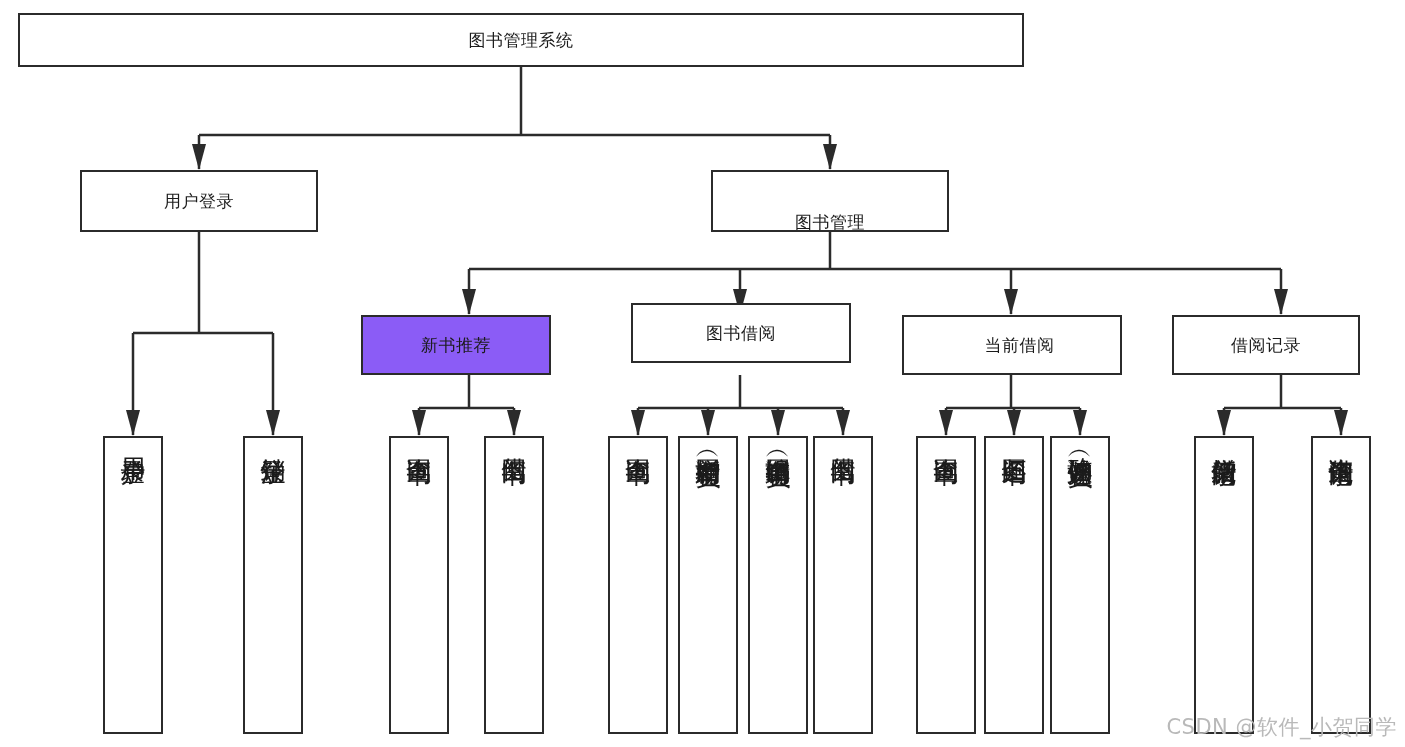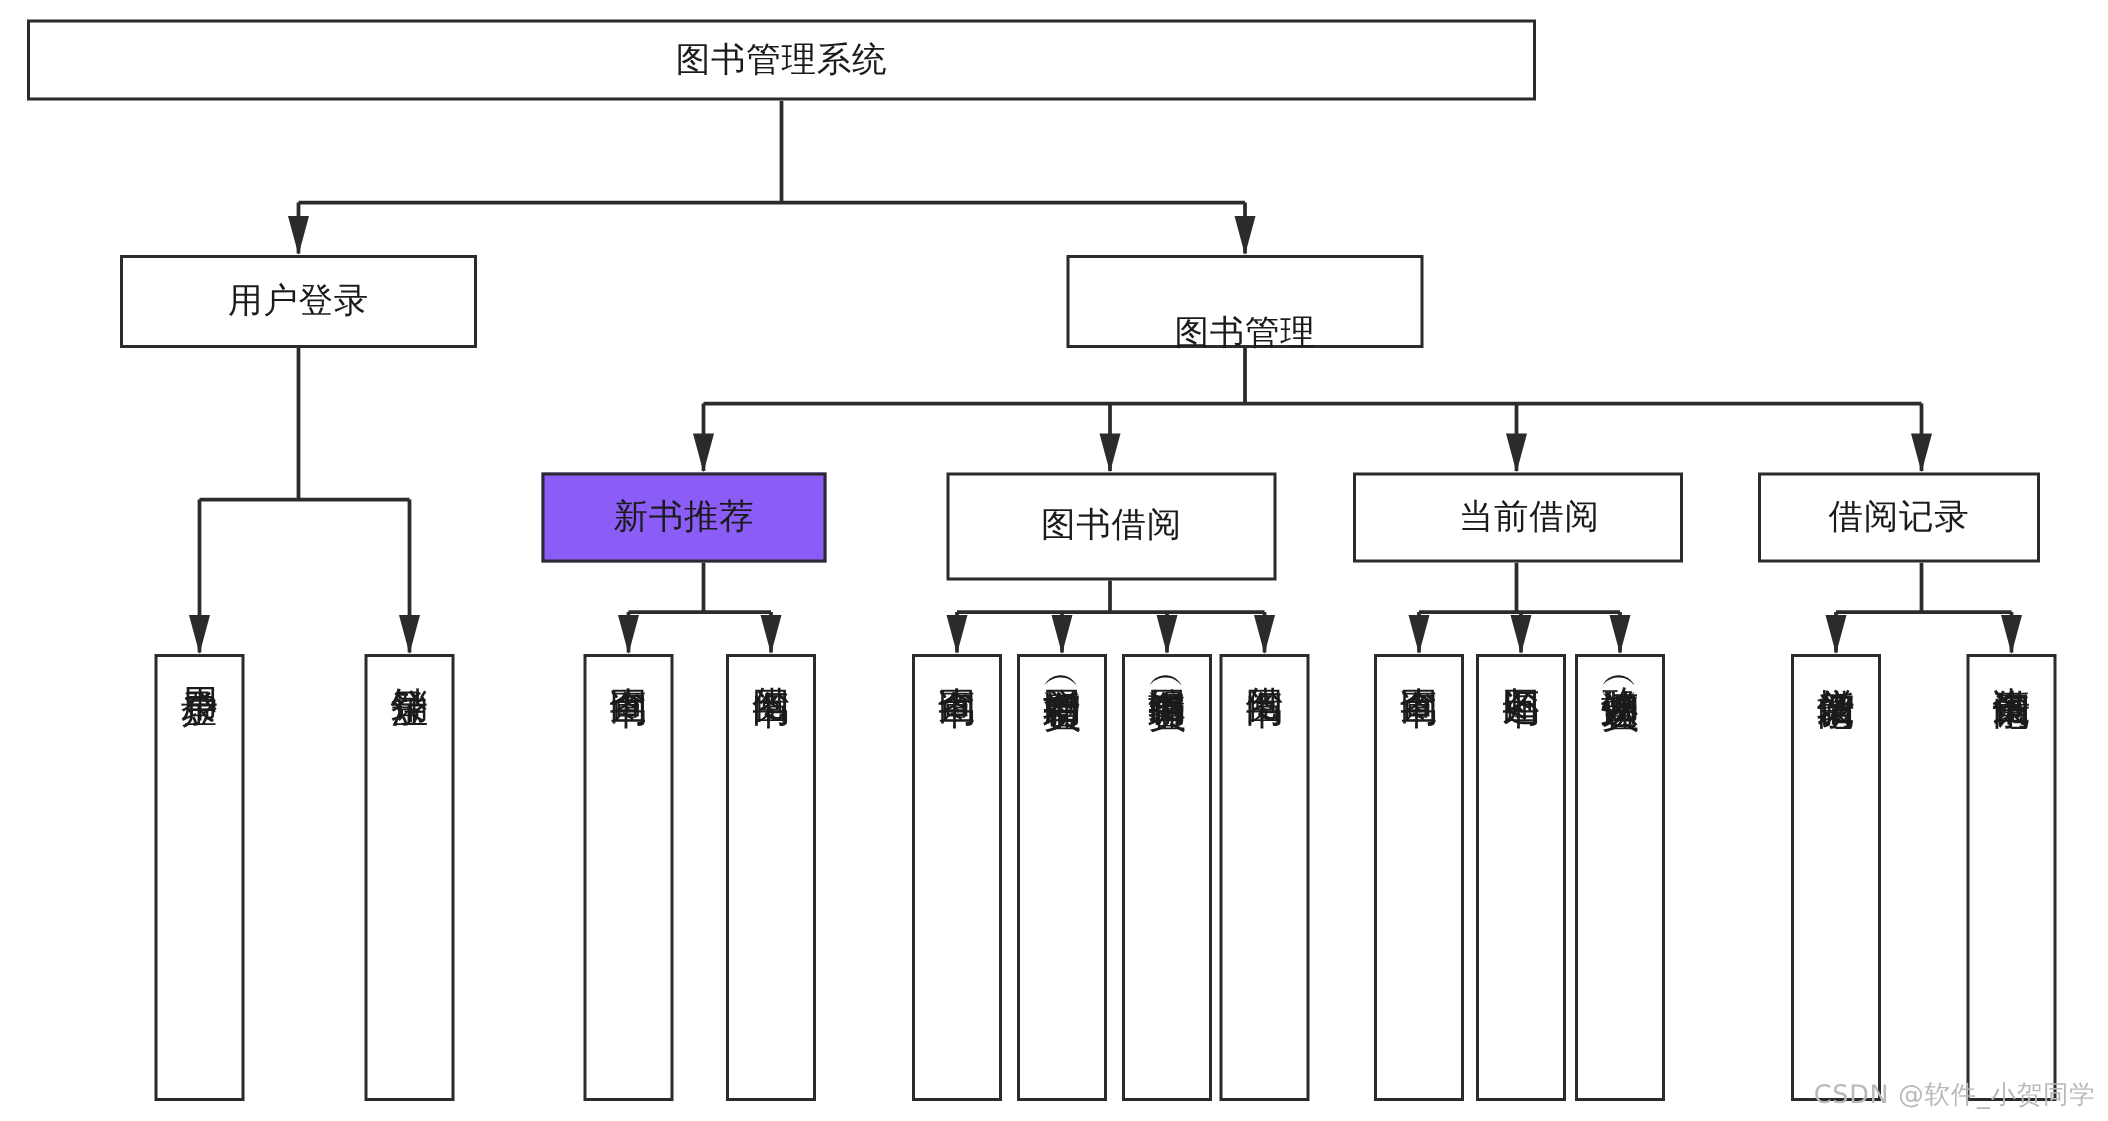--- a/index.html
+++ b/index.html
@@ -34,40 +34,40 @@
     justify-content: center;
     color: #1b1b1b;
   }
   .node .label {
     display: block;
     text-align: center;
     line-height: 1.08;
     letter-spacing: 0.5px;
   }
   .node.horiz .label {
-    font-size: 23px;
+    font-size: 17px;
     writing-mode: horizontal-tb;
   }
   .node.vert {
     align-items: flex-start;
     justify-content: center;
     padding-top: 0px;
   }
   .node.vert .label {
     writing-mode: vertical-rl;
     text-orientation: upright;
     font-size: 25px;
     line-height: 1.0;
     letter-spacing: 1px;
   }
   .watermark {
     position: absolute;
     right: 8px;
     bottom: 6px;
-    font-size: 17px;
+    font-size: 21px;
     color: #b9b9b9;
     letter-spacing: 0.5px;
     white-space: nowrap;
     pointer-events: none;
   }
 </style>
 </head>
 <body>
 
 <div id="diagram-root">
@@ -133,21 +133,21 @@
       </div>
       <div class="node horiz" style="left: 80px; top: 170px; width: 238px; height: 62px; border-color: rgb(43, 43, 43); background: rgb(255, 255, 255);">
         <span class="label" style="color: rgb(27, 27, 27);">用户登录</span>
       </div>
       <div class="node horiz" style="left: 711px; top: 170px; width: 238px; height: 62px; border-color: rgb(43, 43, 43); background: rgb(255, 255, 255);">
         <span class="label" style="color: rgb(27, 27, 27); margin-top: 43px;">图书管理</span>
       </div>
       <div class="node horiz" style="left: 361px; top: 315px; width: 190px; height: 60px; border-color: rgb(43, 43, 43); background: #8b5cf6;">
         <span class="label" style="color: rgb(27, 27, 27);">新书推荐</span>
       </div>
-      <div class="node horiz" style="left: 631px; top: 315px; width: 220px; height: 72px; border-color: rgb(43, 43, 43); background: rgb(255, 255, 255); font-family: Liberation Mono, monospace;">
+      <div class="node horiz" style="left: 631px; top: 303px; width: 220px; height: 60px; border-color: rgb(43, 43, 43); background: rgb(255, 255, 255);">
         <span class="label" style="color: rgb(27, 27, 27);">图书借阅</span>
       </div>
       <div class="node horiz" style="left: 902px; top: 315px; width: 220px; height: 60px; border-color: rgb(43, 43, 43); background: rgb(255, 255, 255); padding-left: 15px;">
         <span class="label" style="color: rgb(27, 27, 27);">当前借阅</span>
       </div>
       <div class="node horiz" style="left: 1172px; top: 315px; width: 188px; height: 60px; border-color: rgb(43, 43, 43); background: rgb(255, 255, 255);">
         <span class="label" style="color: rgb(27, 27, 27);">借阅记录</span>
       </div>
       <div class="node vert" style="left: 103px; top: 436px; width: 60px; height: 298px; border-color: rgb(43, 43, 43); background: rgb(255, 255, 255);">
         <span class="label" style="color: rgb(27, 27, 27);">用户登录</span>

